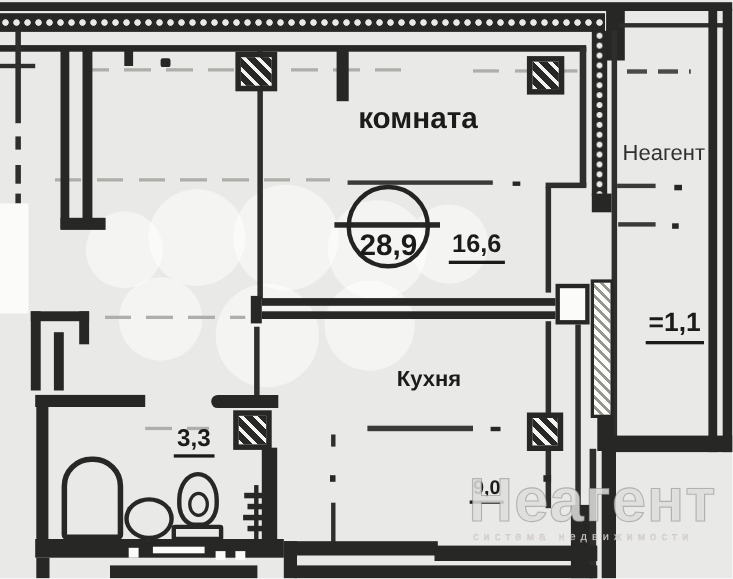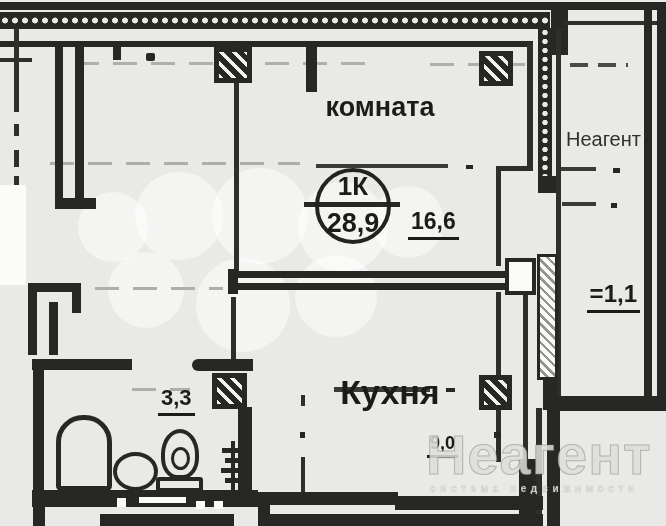--- a/index.html
+++ b/index.html
@@ -39,21 +39,21 @@
   
   .stamp-circle{position:absolute;z-index:13;box-sizing:border-box;border:4px solid #232321;border-radius:50%;}
   
   .fix{position:absolute;z-index:12;box-sizing:border-box;border:4px solid #272725;background:#e9e9e7;}
   
   .blob{position:absolute;z-index:2;border-radius:50%;background:rgba(255,255,255,0.5);}
   
   .wm-brand{position:absolute;z-index:50;font-weight:700;font-size:56px;letter-spacing:1px;
     color:rgba(232,232,229,0.78);-webkit-text-stroke:1px rgba(125,125,122,0.45);
     text-shadow:0 0 1px rgba(120,120,118,0.35);}
-  .wm-sub{position:absolute;z-index:50;font-size:10px;font-weight:700;letter-spacing:4.6px;
+  .wm-sub{position:absolute;z-index:50;font-size:10px;font-weight:400;letter-spacing:4.6px;
     color:rgba(234,230,228,0.92);-webkit-text-stroke:0.4px rgba(160,150,148,0.45);}
 </style>
 </head>
 <body>
 
 <div id="plan">
 
   <div class="blob" style="left:78px;top:192px;width:70px;height:70px;"></div>
   <div class="blob" style="left:135px;top:172px;width:88px;height:88px;"></div>
   <div class="blob" style="left:212px;top:168px;width:96px;height:96px;"></div>
@@ -165,31 +165,30 @@
   <div class="dashL" style="left:75px;top:62px;width:300px;height:3px;"></div>
   <div class="dashL" style="left:430px;top:63px;width:95px;height:3px;"></div>
   <div class="dashL" style="left:50px;top:162px;width:250px;height:3px;"></div>
   <div class="solidD" style="left:316px;top:164px;width:132px;height:4px;"></div>
   <div class="w" style="left:466px;top:165px;width:7px;height:4px;"></div>
   <div class="solidD" style="left:334px;top:387px;width:96px;height:5px;"></div>
   <div class="w" style="left:446px;top:388px;width:9px;height:4px;"></div>
 
   <div class="stamp-circle" style="left:315px;top:168px;width:76px;height:76px;"></div>
   <div class="w" style="left:304px;top:202px;width:96px;height:5px;"></div>
-  <div class="txt ctr" style="left:315px;top:172px;width:76px;font-size:26px;">1К</div>
   <div class="txt ctr" style="left:311px;top:208px;width:84px;font-size:27px;">28,9</div>
 
   <div class="txt ctr" style="left:300px;top:92px;width:160px;font-size:27px;">
     <div>комната</div>
   </div>
   <div class="txt" style="left:408px;top:209px;font-size:23px;">
     <span class="und">16,6</span>
   </div>
 
-  <div class="txt ctr" style="left:340px;top:334px;width:100px;font-size:34px;margin-top:39px;">Кухня</div>
+  <div class="txt ctr" style="left:340px;top:334px;width:100px;font-size:20px;">Кухня</div>
   <div class="txt" style="left:427px;top:433px;font-size:18px;">
     <span class="und">9,0</span>
   </div>
 
   <div class="txt" style="left:158px;top:386px;font-size:22px;text-align:center;">
     <span class="und">3,3</span>
   </div>
 
   <div class="txt" style="left:566px;top:128px;font-size:20px;font-weight:500;color:#2f2f2d;">Неагент</div>
   <div class="txt rt" style="left:558px;top:281px;width:82px;font-size:24px;">

